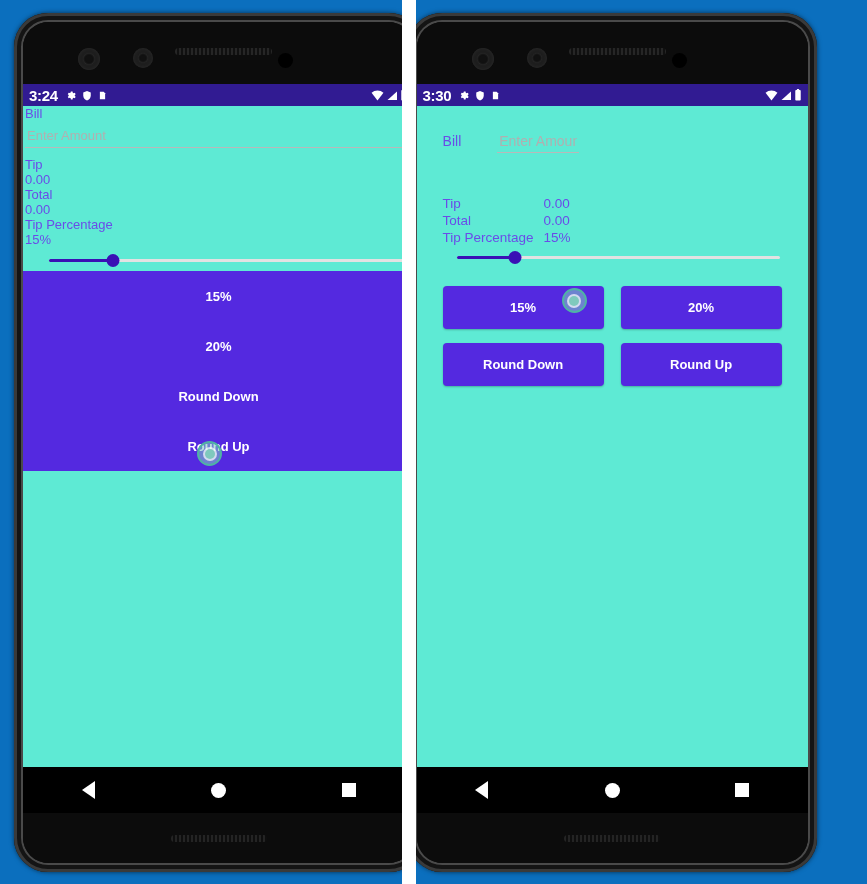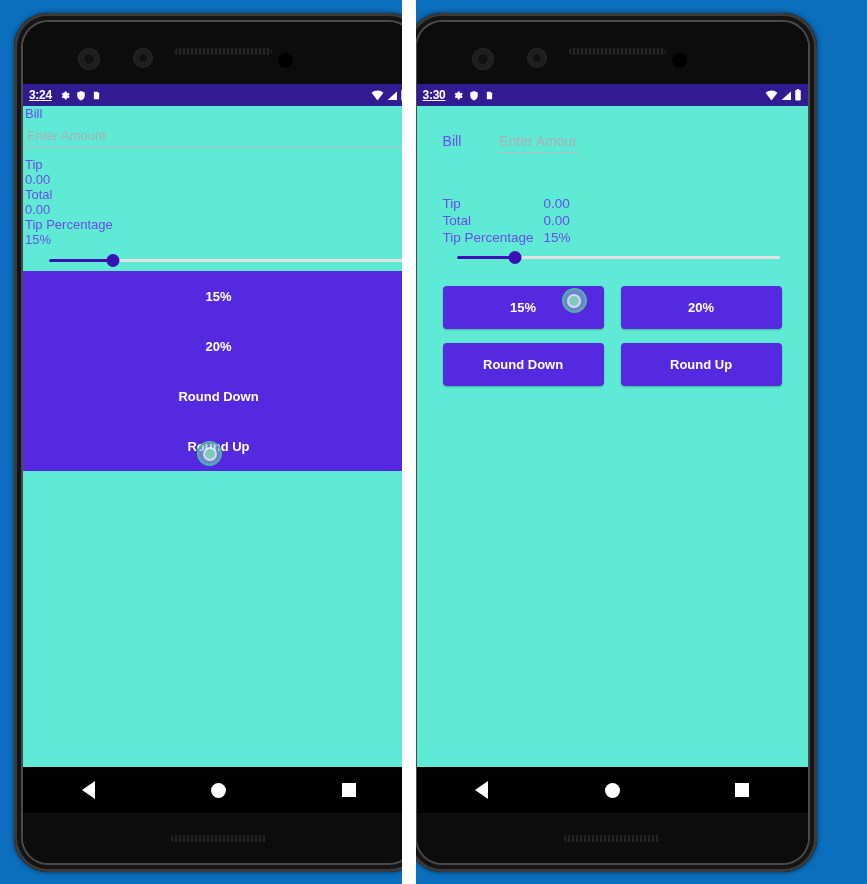--- a/index.html
+++ b/index.html
@@ -101,24 +101,23 @@
   }
 
   
   .status-bar {
     height: 22px;
     background: #311b92;
     display: flex;
     align-items: center;
     padding: 0 6px;
     color: #ffffff;
-    font-size: 12px;
+    font-size: 15px;
     font-weight: 700;
     flex: 0 0 auto;
-    text-decoration: underline;
   }
   .status-time { margin-right: 7px; letter-spacing: -0.3px; }
   .status-icons-left { display: flex; align-items: center; gap: 6px; }
   .status-icons-right { margin-left: auto; display: flex; align-items: center; gap: 2px; }
   .sb-ico { display: inline-block; line-height: 0; }
   .sb-ico svg { display: block; }
 
   
   .app-body { flex: 1 1 auto; position: relative; background: #5eead4; overflow: hidden; }
 

